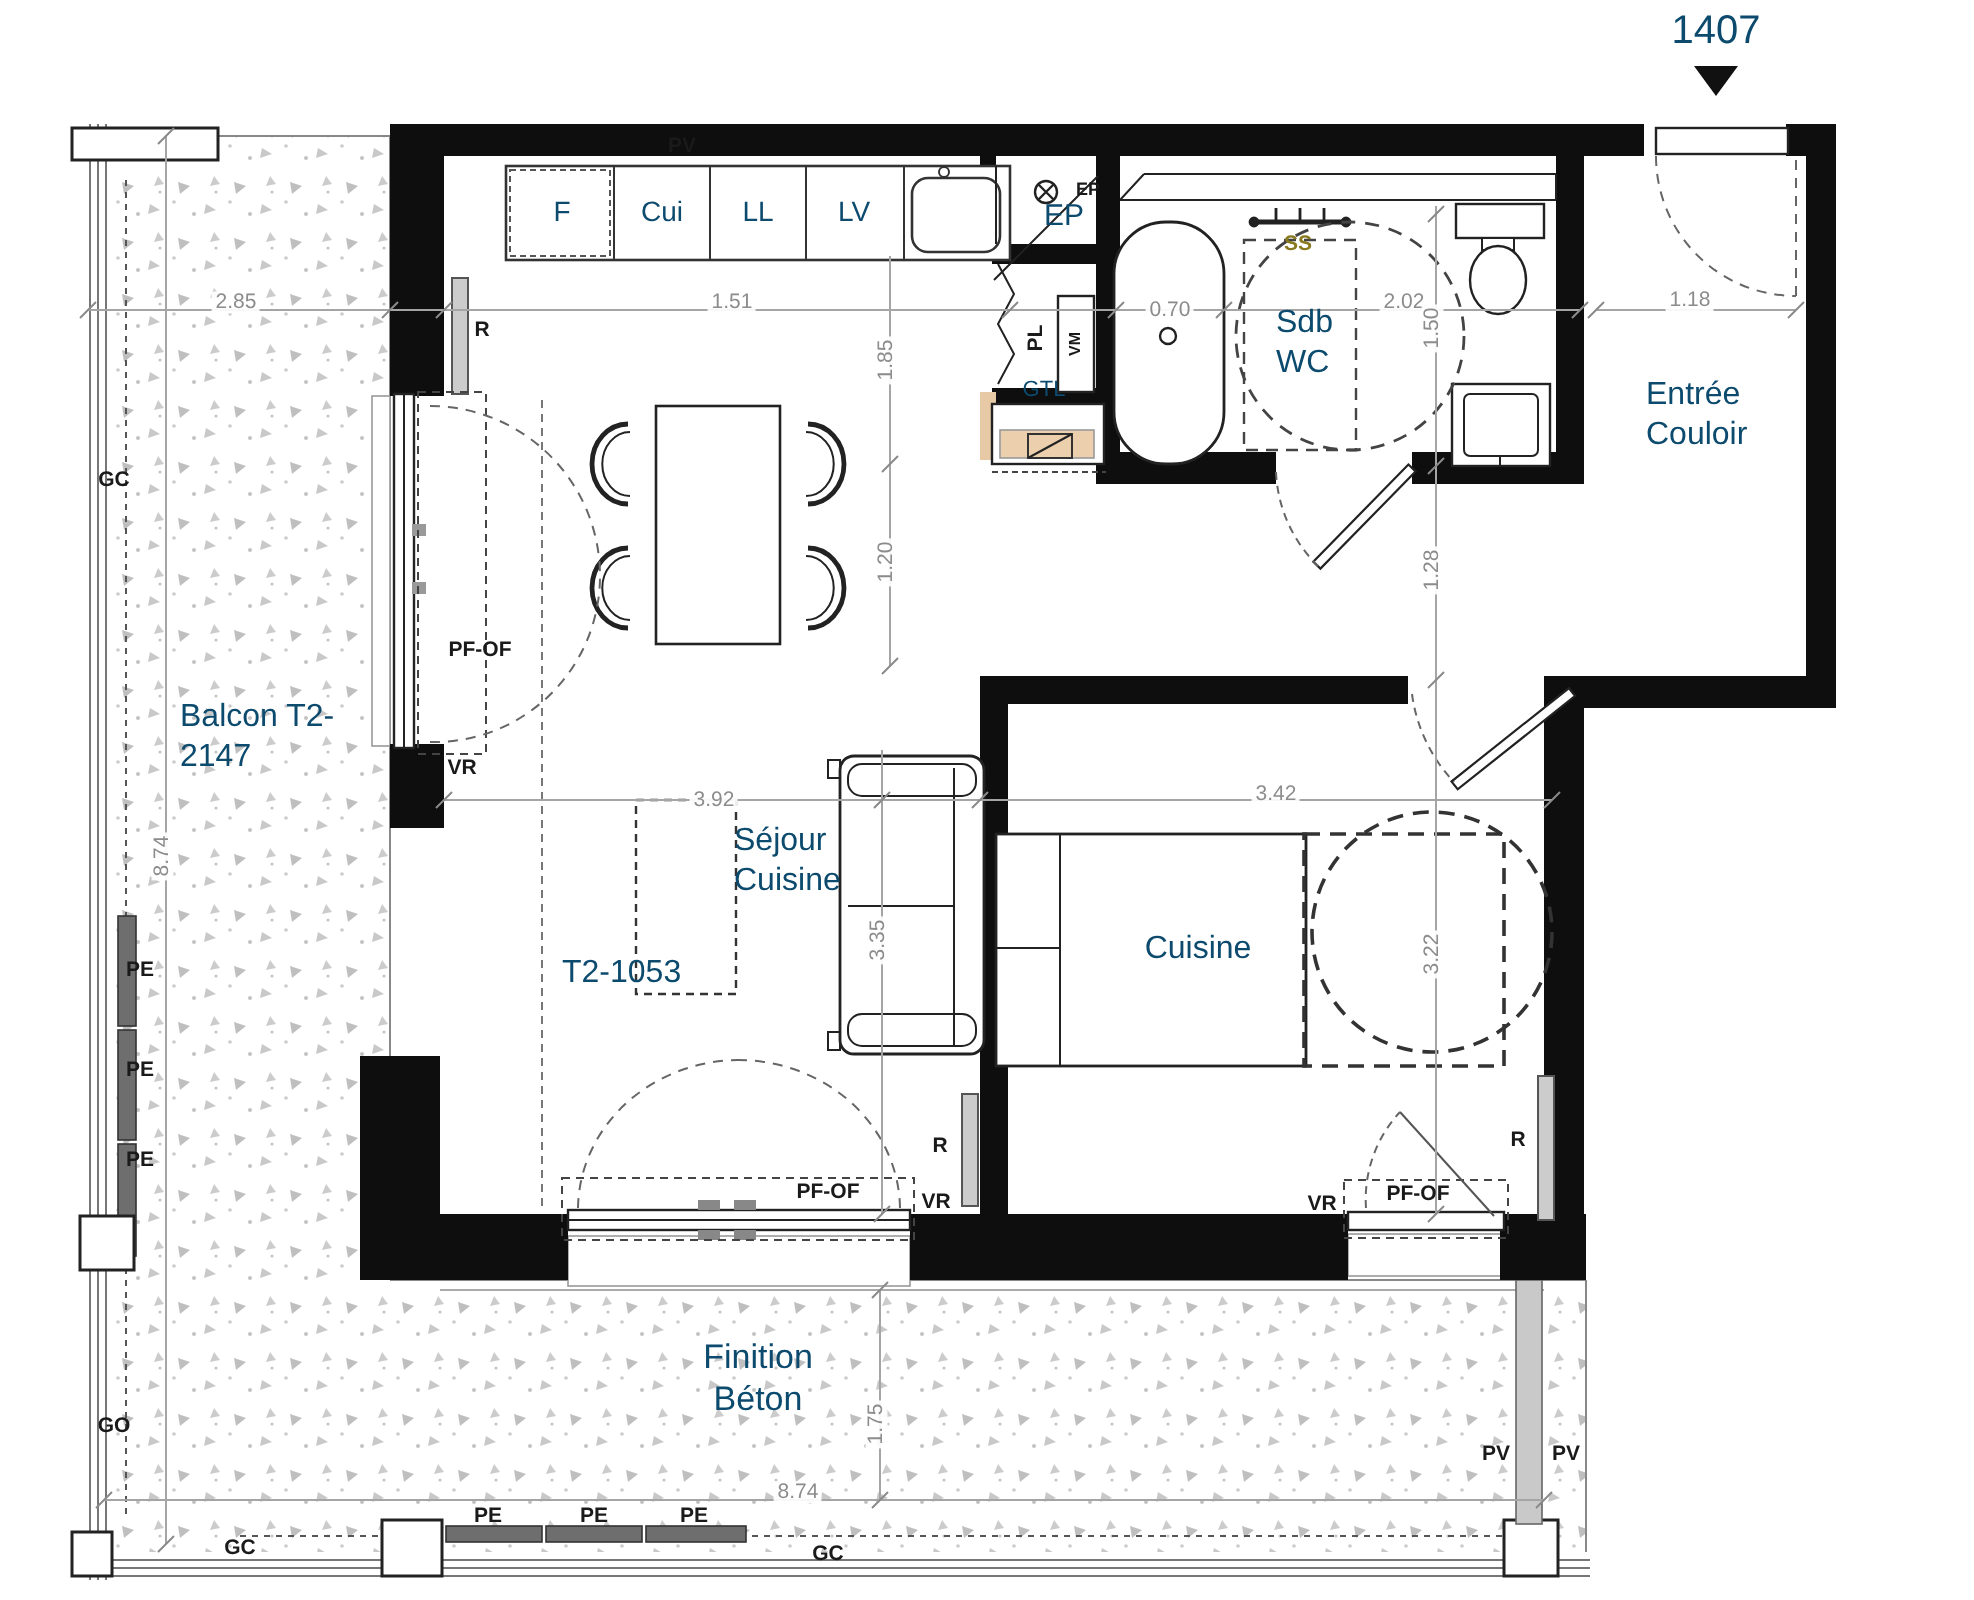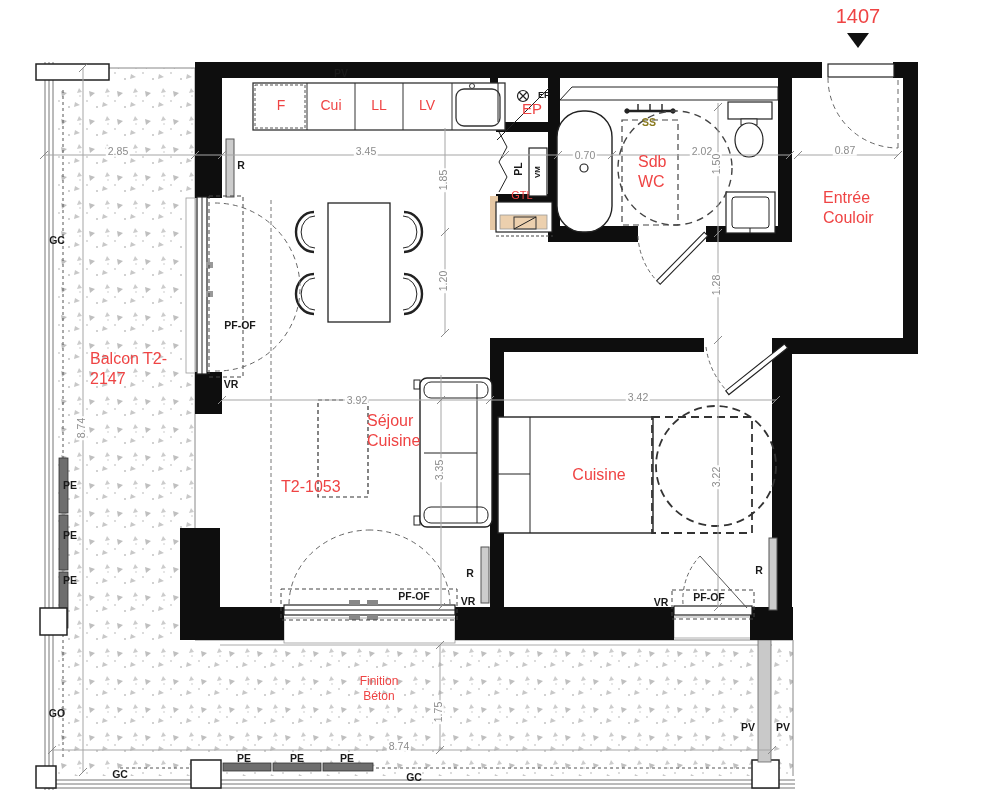--- a/index.html
+++ b/index.html
@@ -1,24 +1,24 @@
 <!DOCTYPE html>
 <html><head>
 <meta charset="utf-8">
 <style>
 *{margin:0;padding:0;box-sizing:border-box}
 body{background:#fff;font-family:"Liberation Sans",sans-serif}
 #plan{position:relative;width:987px;height:800px;background:#fff;overflow:hidden}
 #plan svg{position:absolute;left:0;top:0}
-.p{position:absolute;color:#ef4444;white-space:pre-line;line-height:1.25}
+.p{position:absolute;color:#0c4a6e;white-space:pre-line;line-height:1.25}
 .ctr{transform:translate(-50%,-50%);text-align:center}
 .room{font-size:16px}
 .big{font-size:20px}
 .ep{font-size:15px}
-.fin{font-size:12px}
+.fin{font-size:17px}
 .kit{font-size:14px}
 .gtl{font-size:11px}
 .dim{font-size:10.5px;color:#8c8c8c;background:rgba(255,255,255,.92);padding:0 2px;line-height:1;white-space:nowrap}
 .rot{transform:translate(-50%,-50%) rotate(-90deg)}
 .tech{font-size:10.5px;font-weight:700;color:#1a1a1a;line-height:1;white-space:nowrap}
 .t9{font-size:9px}
 .t8{font-size:8px}
 .ss{color:#8a7a1e}
 .tri{position:absolute;width:0;height:0;border-left:11px solid transparent;border-right:11px solid transparent;border-top:15px solid #111}
 </style>
@@ -271,26 +271,26 @@
 
 <div class="p tech ctr" style="left:231px;top:384px">VR</div>
 <div class="p tech ctr" style="left:468px;top:601px">VR</div>
 <div class="p tech ctr" style="left:661px;top:602px">VR</div>
 
 <div class="p tech ctr" style="left:240px;top:325px">PF-OF</div>
 <div class="p tech ctr" style="left:414px;top:596px">PF-OF</div>
 <div class="p tech ctr" style="left:709px;top:597px">PF-OF</div>
 
 <div class="p dim ctr" style="left:118px;top:151px">2.85</div>
-<div class="p dim ctr" style="left:366px;top:151px">3.45</div>
+<div class="p dim ctr" style="left:366px;top:151px">1.51</div>
 <div class="p dim rot" style="left:443px;top:180px">1.85</div>
 <div class="p dim ctr" style="left:585px;top:155px">0.70</div>
 <div class="p dim ctr" style="left:702px;top:151px">2.02</div>
 <div class="p dim rot" style="left:716px;top:164px">1.50</div>
-<div class="p dim ctr" style="left:845px;top:150px">0.87</div>
+<div class="p dim ctr" style="left:845px;top:150px">1.18</div>
 <div class="p dim rot" style="left:443px;top:281px">1.20</div>
 <div class="p dim rot" style="left:716px;top:285px">1.28</div>
 <div class="p dim ctr" style="left:357px;top:400px">3.92</div>
 <div class="p dim ctr" style="left:638px;top:397px">3.42</div>
 <div class="p dim rot" style="left:439px;top:470px">3.35</div>
 <div class="p dim rot" style="left:716px;top:477px">3.22</div>
 <div class="p dim rot" style="left:81px;top:428px">8.74</div>
 <div class="p dim ctr" style="left:399px;top:746px">8.74</div>
 <div class="p dim rot" style="left:438px;top:712px">1.75</div>
 

